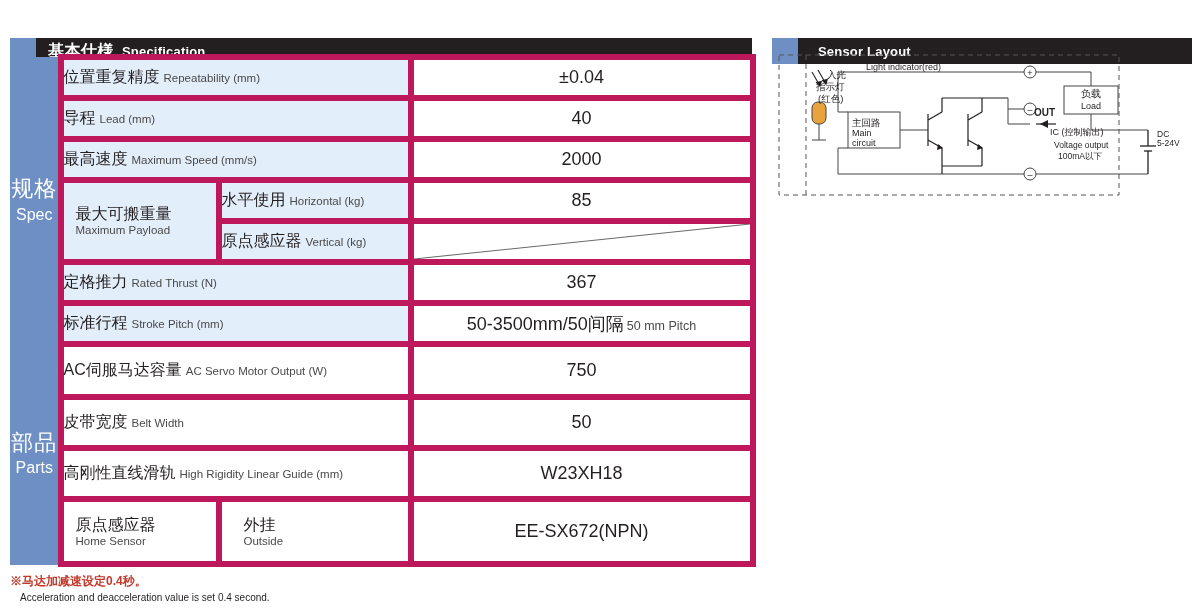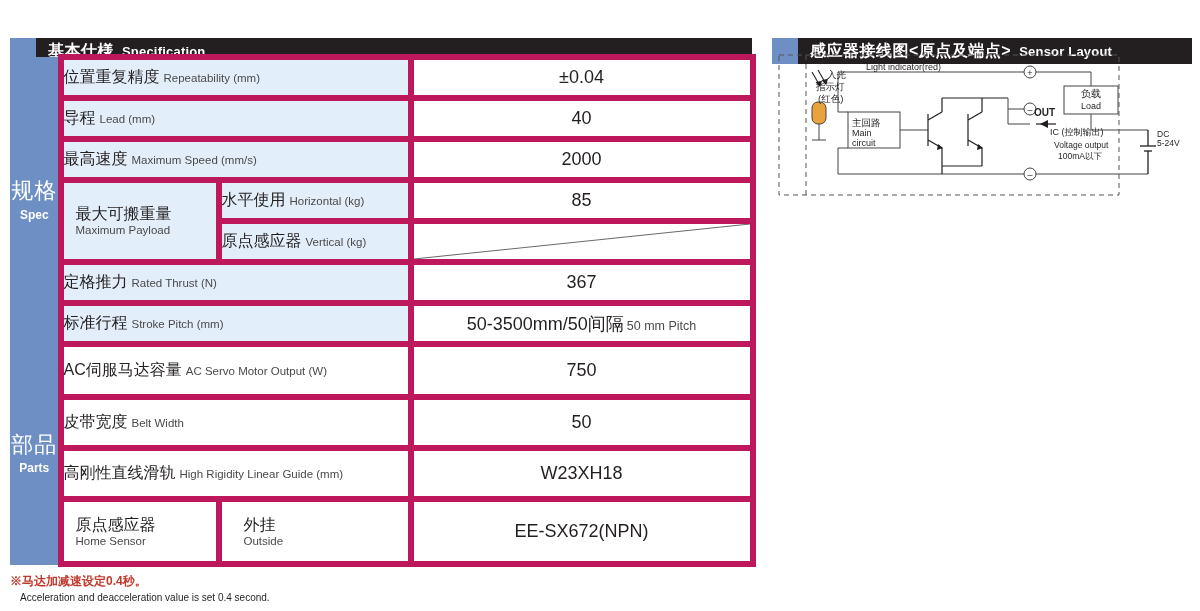--- a/index.html
+++ b/index.html
@@ -83,23 +83,23 @@
     vertical-align: middle;
     border: 1px solid #6d8fc4 !important;
   }
   .side-cn {
     font-size: 22px;
     font-weight: normal;
     line-height: 1.12;
     letter-spacing: 1px;
   }
   .side-en {
-    font-size: 12px;
+    font-size: 16px;
     margin-top: 4px;
-    font-weight: bold;
+    font-weight: normal;
   }
   .lbl {
     background: #e3eefb;
     padding: 0 0 0 10px;
   }
   .lbl.white { background: #ffffff; }
   .lbl-cn {
     font-size: 16px;
     color: #231f20;
   }
@@ -178,21 +178,20 @@
     <div class="sq"></div>
     <div class="bar">
       <span class="cn">基本仕様</span>
       <span class="en">Specification</span>
     </div>
   </div>
 
   <div class="hdr" id="sensor-header">
     <div class="sq"></div>
     <div class="bar">
-      <span class="cn">感应器接线图&lt;原点及端点&gt;</span>
       <span class="en">Sensor Layout</span>
     </div>
   </div>
 
   <table class="spec-table">
     <colgroup>
       <col style="width:50px">
       <col style="width:158px">
       <col style="width:192px">
       <col style="width:342px">

